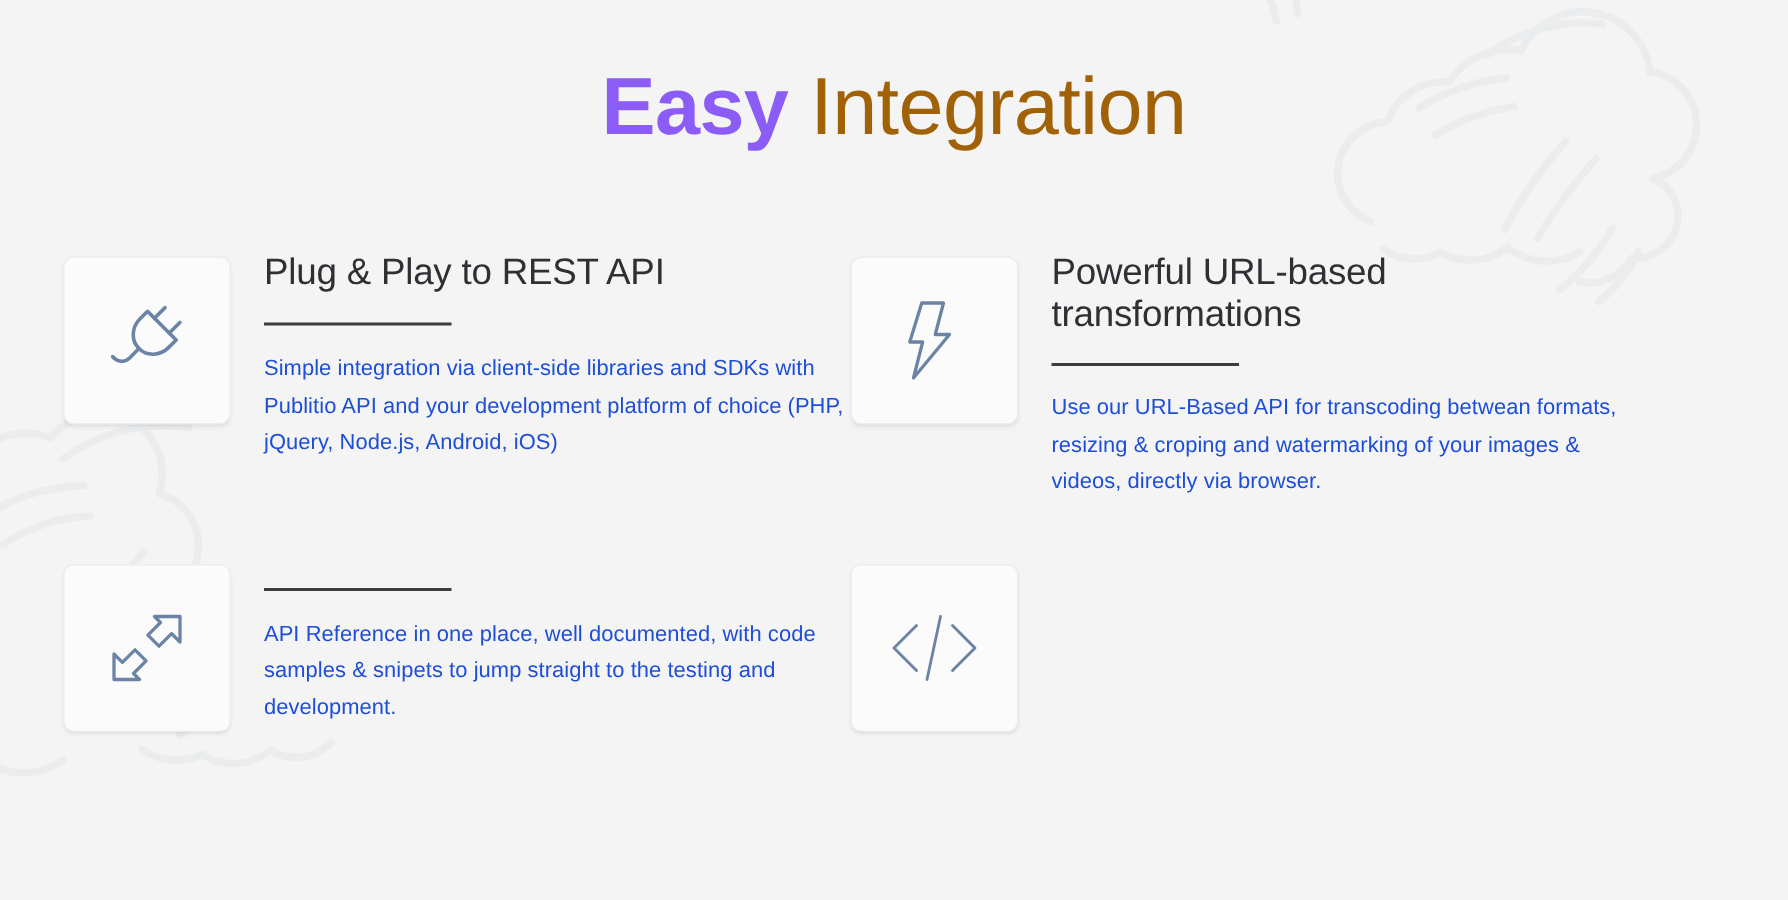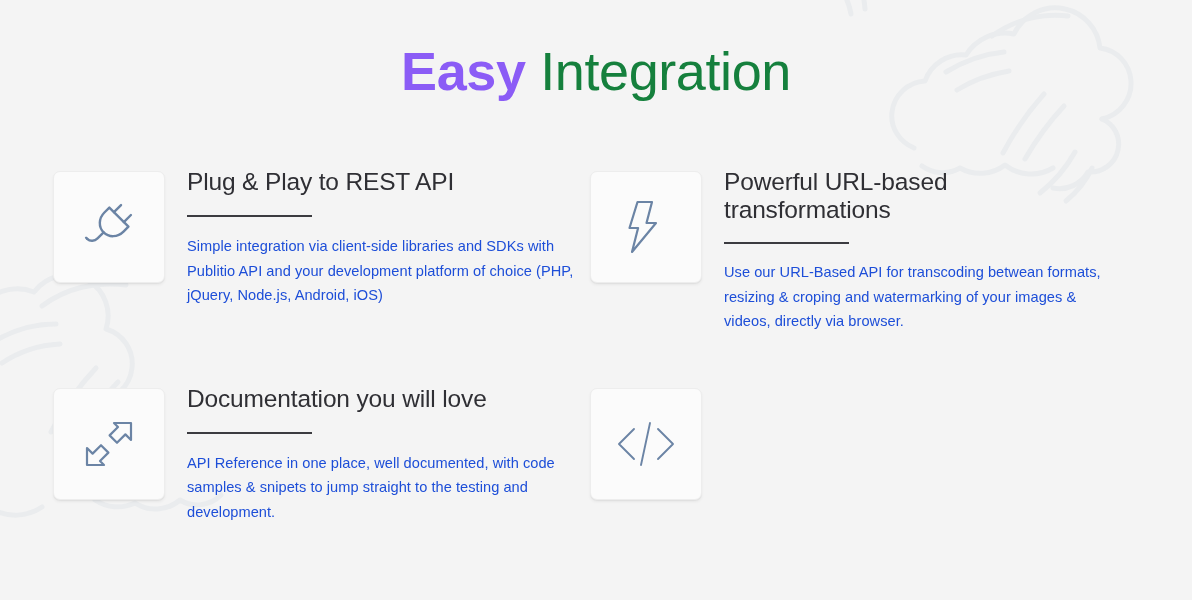--- a/index.html
+++ b/index.html
@@ -40,37 +40,36 @@
     letter-spacing:-0.4px;
     color:#3a3a3f;
     white-space:nowrap;
   }
   .page-title .t-strong {
     font-weight:bold;
     color:#8b5cf6;
   }
   .page-title .t-light {
     font-weight:normal;
-    color:#15803d;
+    color:#a16207;
   }
 
   
   .grid {
     position:absolute;
     top:168px;
     left:0;
     width:1034px;
     z-index:2;
     display:grid;
     grid-template-columns:525px 525px;
     grid-template-rows:auto auto;
     column-gap:0;
     row-gap:0;
-    padding-left:53px;
-    gap:12px;
+    padding-left:42px;
   }
   .feature {
     display:flex;
     align-items:flex-start;
   }
   .feature.row2 { margin-top:39px; }
 
   .icon-box {
     flex:0 0 auto;
     width:112px;
@@ -203,21 +202,20 @@
       <span>
         <svg width="58" height="58" viewBox="0 0 58 58" fill="none" stroke="#6b84a5" stroke-width="2.2" stroke-linecap="round" stroke-linejoin="round">
 
           <path d="M34 8h17v17l-5.6-5.6-8.4 8.4-7.4-7.4 8.4-8.4L34 8z"></path>
 
           <path d="M24 50H7V33l5.6 5.6 8.4-8.4 7.4 7.4-8.4 8.4L24 50z"></path>
         </svg>
       </span>
     </div>
     <div class="feature-body">
-      <div class="feature-title">Documentation you will love</div>
       <div class="rule"></div>
       <div class="feature-desc">API Reference in one place, well documented, with code samples &amp; snipets to jump straight to the testing and development.</div>
     </div>
   </div>
 
   <div class="feature row2">
     <div class="icon-box">
       <span>
         <svg width="66" height="58" viewBox="0 0 66 58" fill="none" stroke="#6b84a5" stroke-width="1.9" stroke-linecap="round" stroke-linejoin="round">
           <path d="M21 14L6 29l15 15"></path>

